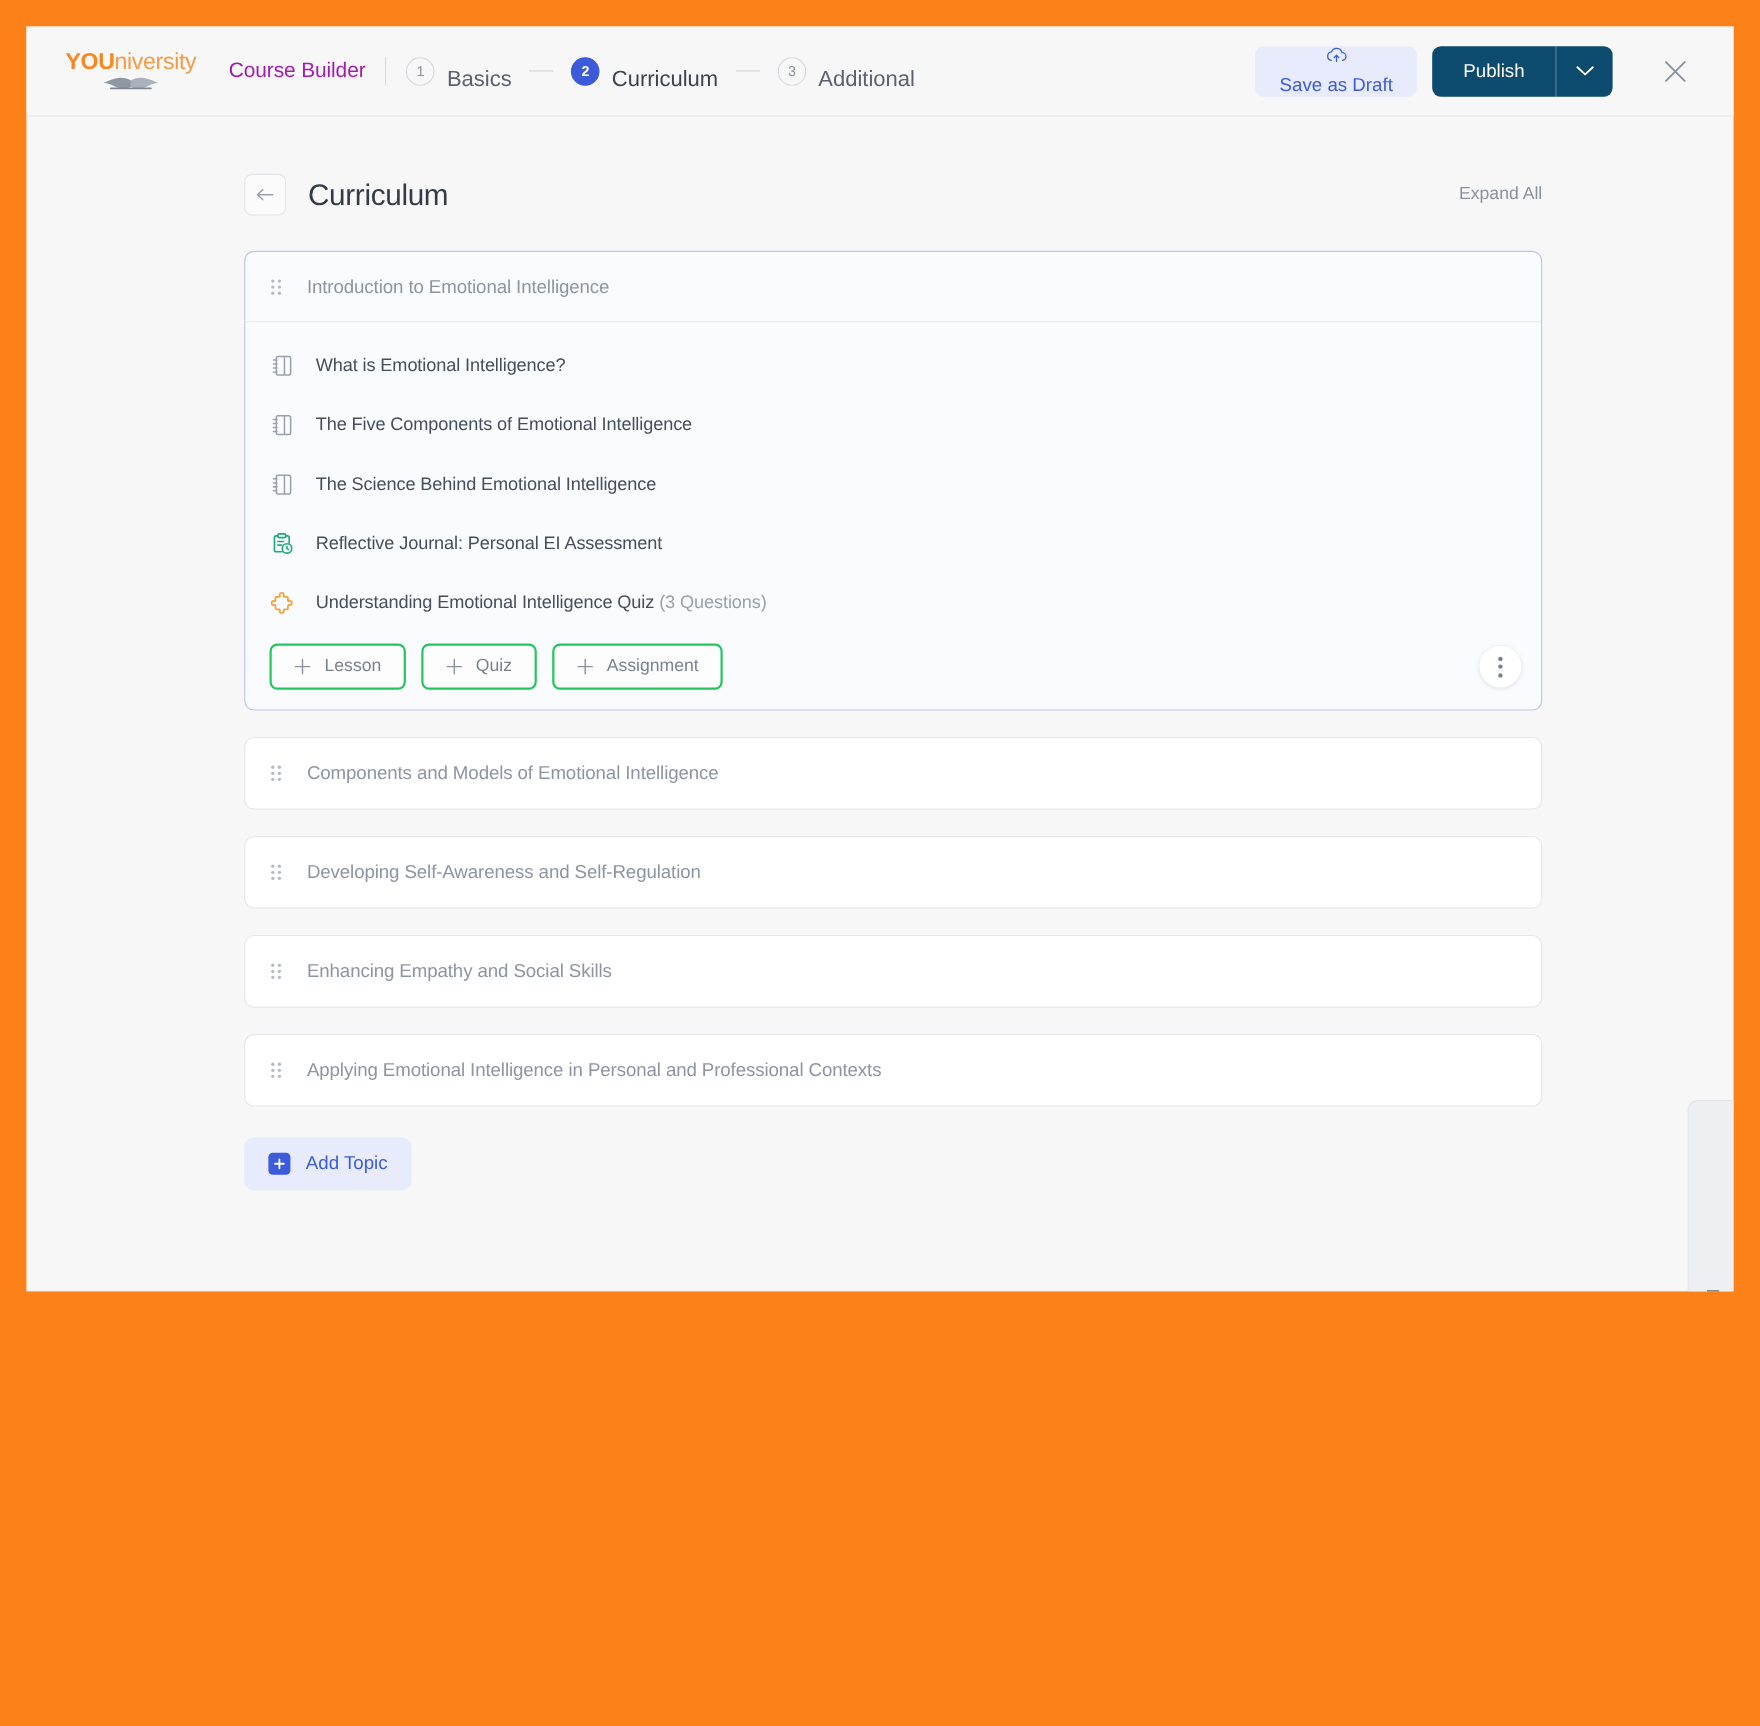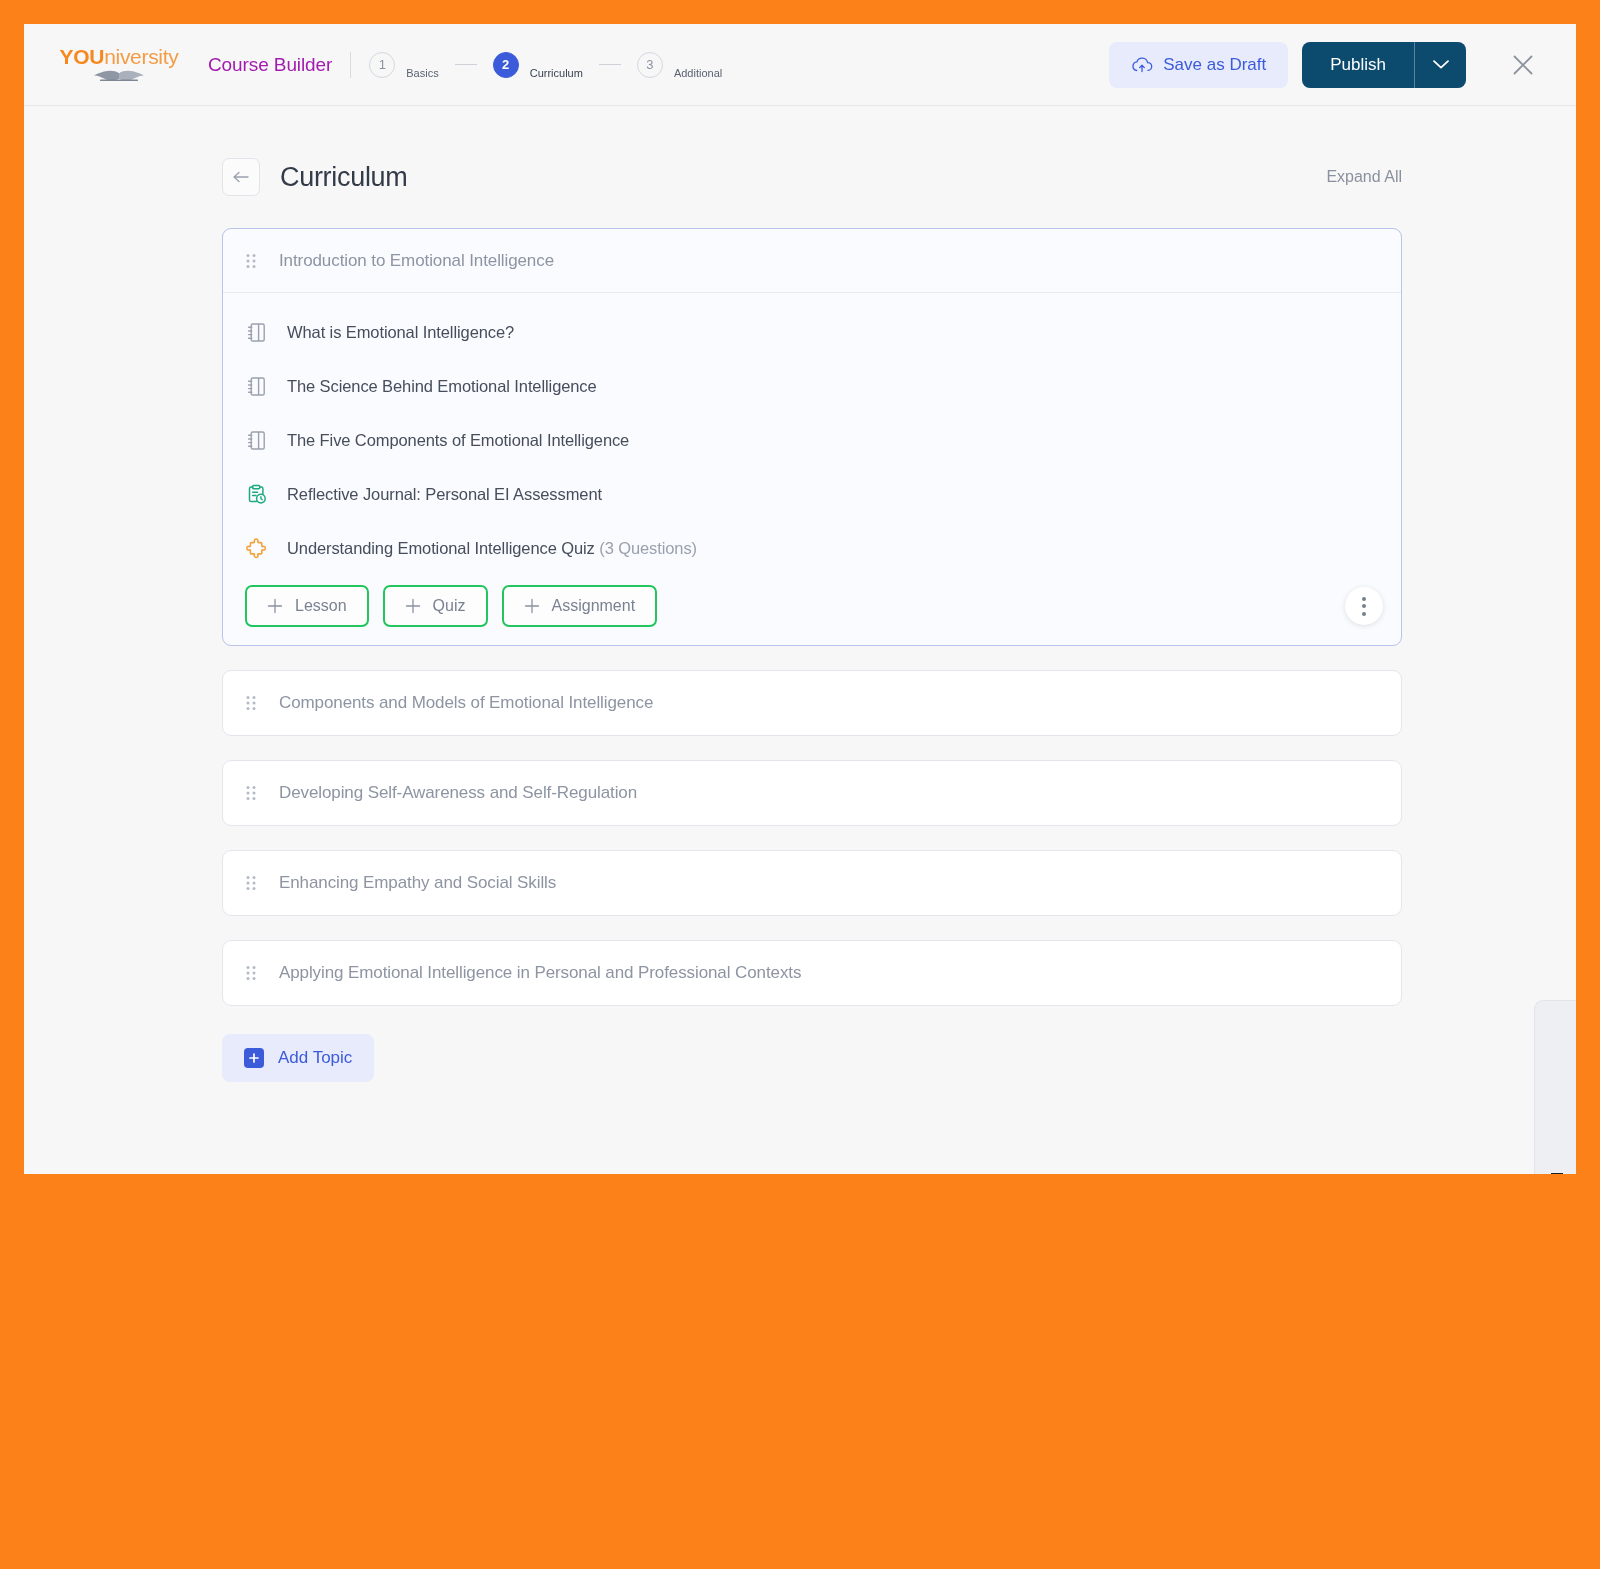--- a/index.html
+++ b/index.html
@@ -45,32 +45,33 @@
   .vdiv { width:1px; height:26px; background:#D9DBE1; margin: 0 18px; }
 
   .steps { display:flex; align-items:center; }
   .step { display:flex; align-items:center; }
   .step-num {
     width: 26px; height: 26px; border-radius: 50%;
     display:flex; align-items:center; justify-content:center;
     font-size: 13px; color:#8B92A0; border:1px solid #D5D8DF; background:#F7F7F8;
   }
   .step.active .step-num { background:#3B5BDB; border-color:#3B5BDB; color:#fff; font-weight:600; }
-  .step-label { margin-left:11px; font-size:11px; color:#5A6270; white-space:nowrap;margin-top:16px; }
+  .step-label { margin-left:11px; font-size:20px; color:#5A6270; white-space:nowrap;margin-top:16px; }
   .step.active .step-label { color:#3A4250; }
   .step-sep { width:22px; height:1px; background:#CED1D8; margin:0 16px; }
 
   .spacer { flex: 1 1 auto; }
 
   .btn-draft {
     height: 46px; padding: 0 22px; border-radius: 8px;
     background: #E8EBFB; border: none; cursor: pointer;
     display:flex; align-items:center; gap:10px;
     font-size: 17px; color:#3B5BDB; font-family:inherit;
     white-space: nowrap;
+    flex-direction: column;
   }
   .btn-publish-group {
     margin-left: 14px;
     display:flex; align-items:stretch;
     height: 46px; border-radius: 8px; overflow:hidden;
     background:#0c4a6e;
   }
   .btn-publish {
     padding: 0 28px; border:none; background:transparent; cursor:pointer;
     color:#fff; font-size:17px; font-family:inherit; white-space:nowrap;
@@ -283,32 +284,32 @@
             </div>
 
             <div class="item">
               <span class="item-icon">
                 <svg width="19" height="21" viewBox="0 0 19 21" fill="none">
                   <rect x="4.2" y="2" width="13" height="17" rx="1.6" stroke="#9AA1AE" stroke-width="1.4"></rect>
                   <path d="M11.6 2v17" stroke="#9AA1AE" stroke-width="1.4"></path>
                   <path d="M1.6 5.3h3.2M1.6 9h3.2M1.6 12.6h3.2M1.6 16.2h3.2" stroke="#9AA1AE" stroke-width="1.4" stroke-linecap="round"></path>
                 </svg>
               </span>
-              <span class="item-label">The Science Behind Emotional Intelligence</span>
+              <span class="item-label">The Five Components of Emotional Intelligence</span>
             </div>
 
             <div class="item">
               <span class="item-icon">
                 <svg width="19" height="21" viewBox="0 0 19 21" fill="none">
                   <rect x="4.2" y="2" width="13" height="17" rx="1.6" stroke="#9AA1AE" stroke-width="1.4"></rect>
                   <path d="M11.6 2v17" stroke="#9AA1AE" stroke-width="1.4"></path>
                   <path d="M1.6 5.3h3.2M1.6 9h3.2M1.6 12.6h3.2M1.6 16.2h3.2" stroke="#9AA1AE" stroke-width="1.4" stroke-linecap="round"></path>
                 </svg>
               </span>
-              <span class="item-label">The Five Components of Emotional Intelligence</span>
+              <span class="item-label">The Science Behind Emotional Intelligence</span>
             </div>
 
             <div class="item">
               <span class="item-icon">
                 <svg width="21" height="21" viewBox="0 0 21 21" fill="none">
                   <path d="M13.6 3.1h1.7c.9 0 1.6.7 1.6 1.6v5.1" stroke="#1FA97E" stroke-width="1.5" stroke-linecap="round"></path>
                   <path d="M10.4 17.6H5.1c-.9 0-1.6-.7-1.6-1.6V4.7c0-.9.7-1.6 1.6-1.6h1.7" stroke="#1FA97E" stroke-width="1.5" stroke-linecap="round"></path>
                   <rect x="6.6" y="1.4" width="7.2" height="3.3" rx="1.1" stroke="#1FA97E" stroke-width="1.5"></rect>
                   <path d="M6.6 8.3h5M6.6 11.5h3.4" stroke="#1FA97E" stroke-width="1.5" stroke-linecap="round"></path>
                   <circle cx="14.9" cy="14.6" r="4.3" stroke="#1FA97E" stroke-width="1.5"></circle>

